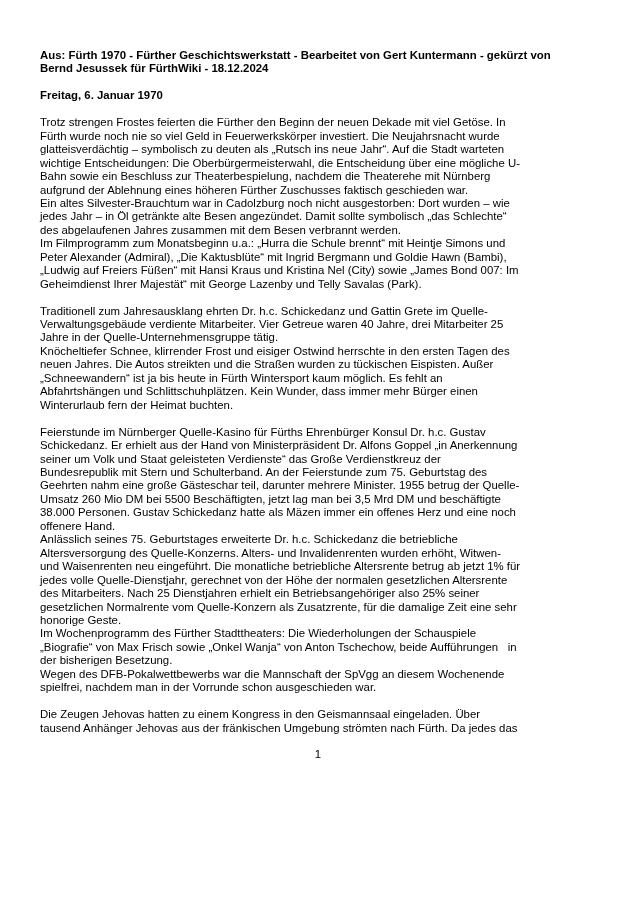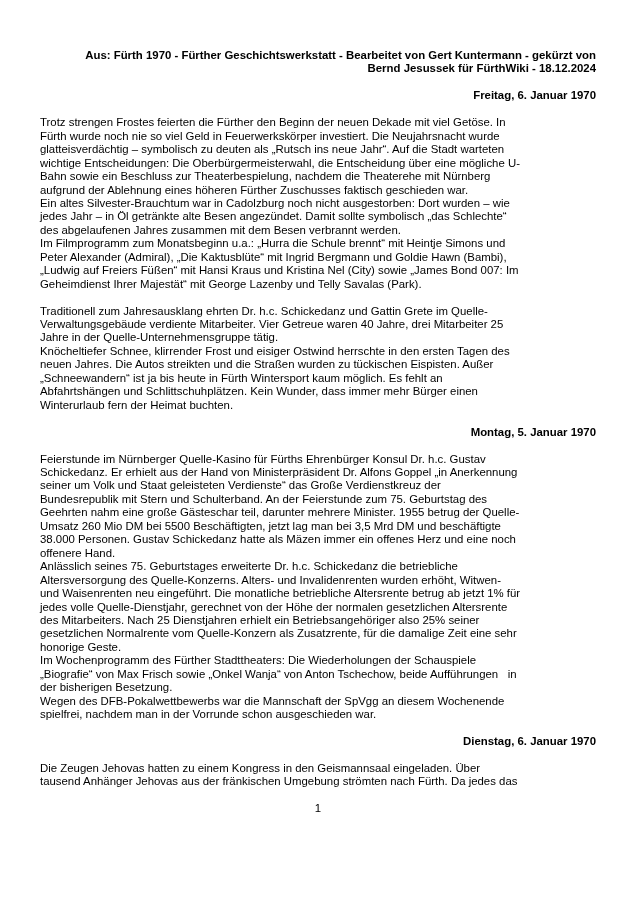--- a/index.html
+++ b/index.html
@@ -20,21 +20,20 @@
     color: #000000;
     overflow: hidden;
   }
   .block {
     margin: 0 0 13.45px 0;
     white-space: pre;        
     letter-spacing: 0;
   }
   .bold {
     font-weight: 700;
-    text-align: right;
   }
   .page-number {
     text-align: center;
     white-space: normal;
   }
 </style>
 </head>
 <body>
 
 <div class="page">
@@ -64,21 +63,20 @@
 Verwaltungsgebäude verdiente Mitarbeiter. Vier Getreue waren 40 Jahre, drei Mitarbeiter 25
 Jahre in der Quelle-Unternehmensgruppe tätig.
 Knöcheltiefer Schnee, klirrender Frost und eisiger Ostwind herrschte in den ersten Tagen des
 neuen Jahres. Die Autos streikten und die Straßen wurden zu tückischen Eispisten. Außer
 „Schneewandern“ ist ja bis heute in Fürth Wintersport kaum möglich. Es fehlt an
 Abfahrtshängen und Schlittschuhplätzen. Kein Wunder, dass immer mehr Bürger einen
 Winterurlaub fern der Heimat buchten.</div>
   </section>
 
   <section>
-    <div class="block bold">Montag, 5. Januar 1970</div>
     <div class="block">Feierstunde im Nürnberger Quelle-Kasino für Fürths Ehrenbürger Konsul Dr. h.c. Gustav
 Schickedanz. Er erhielt aus der Hand von Ministerpräsident Dr. Alfons Goppel „in Anerkennung
 seiner um Volk und Staat geleisteten Verdienste“ das Große Verdienstkreuz der
 Bundesrepublik mit Stern und Schulterband. An der Feierstunde zum 75. Geburtstag des
 Geehrten nahm eine große Gästeschar teil, darunter mehrere Minister. 1955 betrug der Quelle-
 Umsatz 260 Mio DM bei 5500 Beschäftigten, jetzt lag man bei 3,5 Mrd DM und beschäftigte
 38.000 Personen. Gustav Schickedanz hatte als Mäzen immer ein offenes Herz und eine noch
 offenere Hand.
 Anlässlich seines 75. Geburtstages erweiterte Dr. h.c. Schickedanz die betriebliche
 Altersversorgung des Quelle-Konzerns. Alters- und Invalidenrenten wurden erhöht, Witwen-
@@ -88,20 +86,19 @@
 gesetzlichen Normalrente vom Quelle-Konzern als Zusatzrente, für die damalige Zeit eine sehr
 honorige Geste.
 Im Wochenprogramm des Fürther Stadttheaters: Die Wiederholungen der Schauspiele
 „Biografie“ von Max Frisch sowie „Onkel Wanja“ von Anton Tschechow, beide Aufführungen   in
 der bisherigen Besetzung.
 Wegen des DFB-Pokalwettbewerbs war die Mannschaft der SpVgg an diesem Wochenende
 spielfrei, nachdem man in der Vorrunde schon ausgeschieden war.</div>
   </section>
 
   <section>
-    <div class="block bold">Dienstag, 6. Januar 1970</div>
     <div class="block">Die Zeugen Jehovas hatten zu einem Kongress in den Geismannsaal eingeladen. Über
 tausend Anhänger Jehovas aus der fränkischen Umgebung strömten nach Fürth. Da jedes das</div>
   </section>
 
   <div class="block page-number">1</div>
 
 </div>
 
 </body></html>

